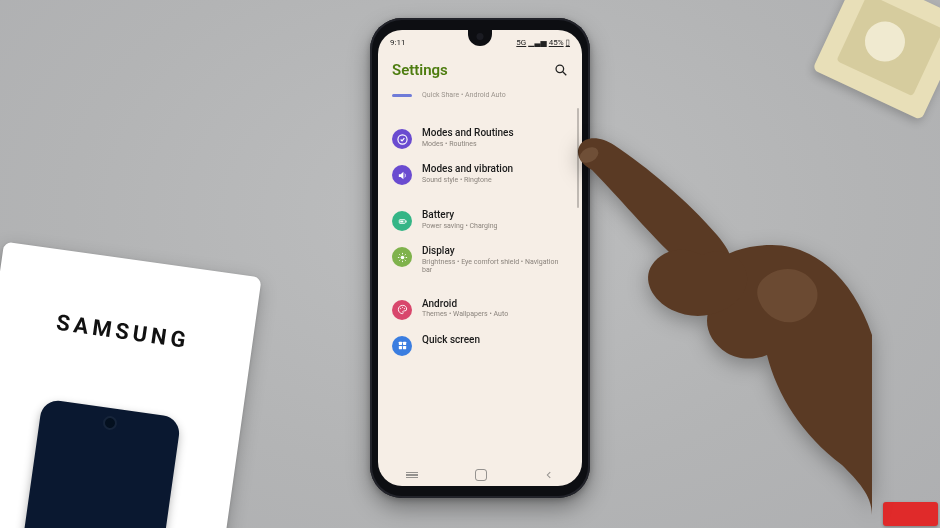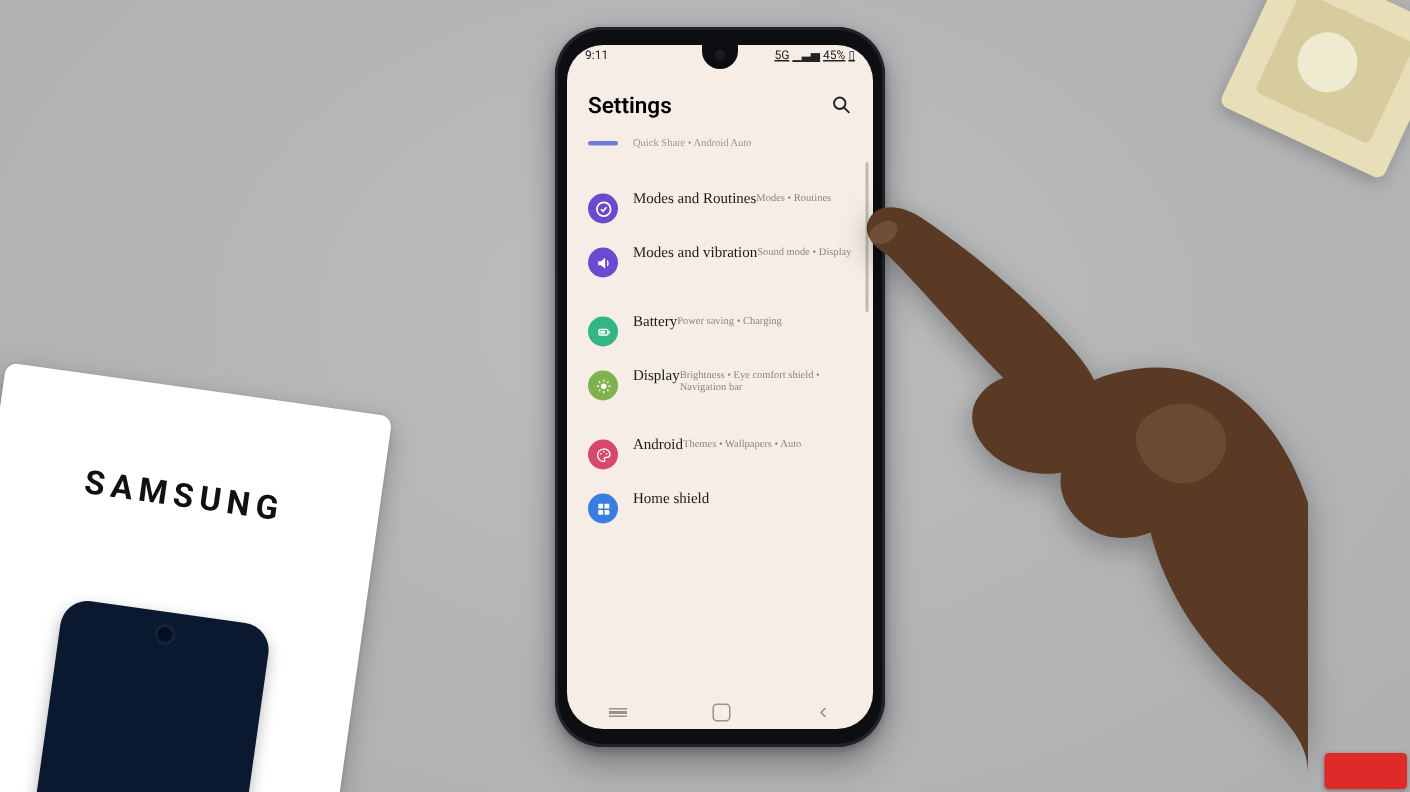--- a/index.html
+++ b/index.html
@@ -20,37 +20,37 @@
 
   
   .tag{position:absolute;right:2px;bottom:2px;width:55px;height:24px;background:#e02a2a;border-radius:3px;box-shadow:0 1px 3px rgba(0,0,0,.3);}
 
   
   .phone{position:absolute;left:370px;top:18px;width:220px;height:480px;background:#0d0e12;border-radius:32px;box-shadow:0 0 0 2px #22232a inset,0 10px 22px rgba(0,0,0,.35),0 2px 6px rgba(0,0,0,.25);}
   .screen{position:absolute;top:12px;left:8px;right:8px;bottom:12px;border-radius:24px;background:#f6eee6;overflow:hidden;}
   .notch{position:absolute;top:0;left:50%;transform:translateX(-50%);width:24px;height:16px;background:#0d0e12;border-bottom-left-radius:12px;border-bottom-right-radius:12px;z-index:5;}
   .notch::after{content:"";position:absolute;top:3px;left:50%;transform:translateX(-50%);width:7px;height:7px;border-radius:50%;background:#1a1b22;}
 
-  .statusbar{position:absolute;top:0;left:0;right:0;height:20px;display:flex;justify-content:space-between;align-items:flex-start;padding:2px 12px 0;font-size:8px;color:#222;z-index:4;}
+  .statusbar{position:absolute;top:0;left:0;right:0;height:20px;display:flex;justify-content:space-between;align-items:center;padding:2px 12px 0;font-size:8px;color:#222;z-index:4;}
   .statusbar .right{display:flex;gap:2px;align-items:center;text-decoration:underline;}
 
   .header{position:absolute;top:22px;left:0;right:0;height:36px;display:flex;align-items:center;justify-content:space-between;padding:0 14px;z-index:3;}
-  .header .title{font-size:15px;font-weight:600;color:#000000;}
+  .header .title{font-size:15px;font-weight:600;color:#4d7c0f;}
   .search-icon svg{width:14px;height:14px;display:block;}
 
-  .scroll{position:absolute;top:58px;left:0;right:0;bottom:22px;overflow:hidden;padding:0 14px;font-family:Liberation Serif, serif;}
+  .scroll{position:absolute;top:58px;left:0;right:0;bottom:22px;overflow:hidden;padding:0 14px;}
   .partial{display:flex;align-items:center;gap:10px;height:14px;margin-bottom:8px;opacity:.85;}
   .partial .line{width:20px;height:3px;border-radius:2px;background:#5868d6;}
   .partial .txt{font-size:7px;color:#8b847d;}
 
   .group-gap{height:10px;}
   .item{display:flex;gap:10px;padding:7px 0;}
   .ic{width:20px;height:20px;border-radius:50%;flex-shrink:0;display:flex;align-items:center;justify-content:center;margin-top:2px;}
   .ic svg{width:11px;height:11px;fill:#fff;display:block;}
-  .it-txt{display:flex;line-height:1.15;}
+  .it-txt{display:flex;flex-direction:column;line-height:1.15;}
   .it-title{font-size:10px;color:#1a1a1a;font-weight:500;}
   .it-sub{font-size:7px;color:#8b847d;margin-top:1px;}
 
   .scrollbar{position:absolute;right:3px;top:78px;width:2px;height:100px;background:rgba(0,0,0,.22);border-radius:2px;z-index:4;}
 
   .navbar{position:absolute;bottom:0;left:0;right:0;height:22px;display:flex;align-items:center;justify-content:space-around;z-index:3;}
   .navbar span{opacity:.6;}
   .nav-recent{width:12px;height:2px;border-top:1.5px solid #555;border-bottom:1.5px solid #555;padding:1px 0;display:block;}
   .nav-recent::before{content:"";display:block;height:1.5px;background:#555;}
   .nav-home{width:10px;height:10px;border:1.5px solid #555;border-radius:3px;display:block;}
@@ -126,21 +126,21 @@
 
         <div class="item">
           <span class="ic" style="background:#6a4bd0">
             <svg viewBox="0 0 24 24">
                 <path d="M4 9v6h4l6 5V4l-6 5H4z"></path>
                 <path d="M17 8c1.5 1 1.5 7 0 8" fill="none" stroke="#fff" stroke-width="2"></path>
               </svg>
           </span>
           <span class="it-txt">
             <span class="it-title">Modes and vibration</span>
-            <span class="it-sub">Sound mode  •  Display</span>
+            <span class="it-sub">Sound style  •  Ringtone</span>
           </span>
         </div>
 
 
         <div class="group-gap"></div>
 
         <div class="item">
           <span class="ic" style="background:#34b586">
             <svg viewBox="0 0 24 24">
                 <rect x="5" y="8" width="13" height="8" rx="1.5" fill="none" stroke="#fff" stroke-width="2"></rect>
@@ -197,21 +197,21 @@
         <div class="item">
           <span class="ic" style="background:#3a7de0">
             <svg viewBox="0 0 24 24">
                 <rect x="4" y="4" width="7" height="7" rx="1"></rect>
                 <rect x="13" y="4" width="7" height="7" rx="1"></rect>
                 <rect x="4" y="13" width="7" height="7" rx="1"></rect>
                 <rect x="13" y="13" width="7" height="7" rx="1"></rect>
               </svg>
           </span>
           <span class="it-txt">
-            <span class="it-title">Home shield</span>
+            <span class="it-title">Quick screen</span>
           </span>
         </div>
       </div>
 
       <div class="navbar">
         <span class="nav-recent"></span>
         <span class="nav-home"></span>
         <span class="nav-back">
           <svg width="10" height="10" viewBox="0 0 24 24" fill="none" stroke="#555" stroke-width="2.5">
               <polyline points="15 5 8 12 15 19"></polyline>

